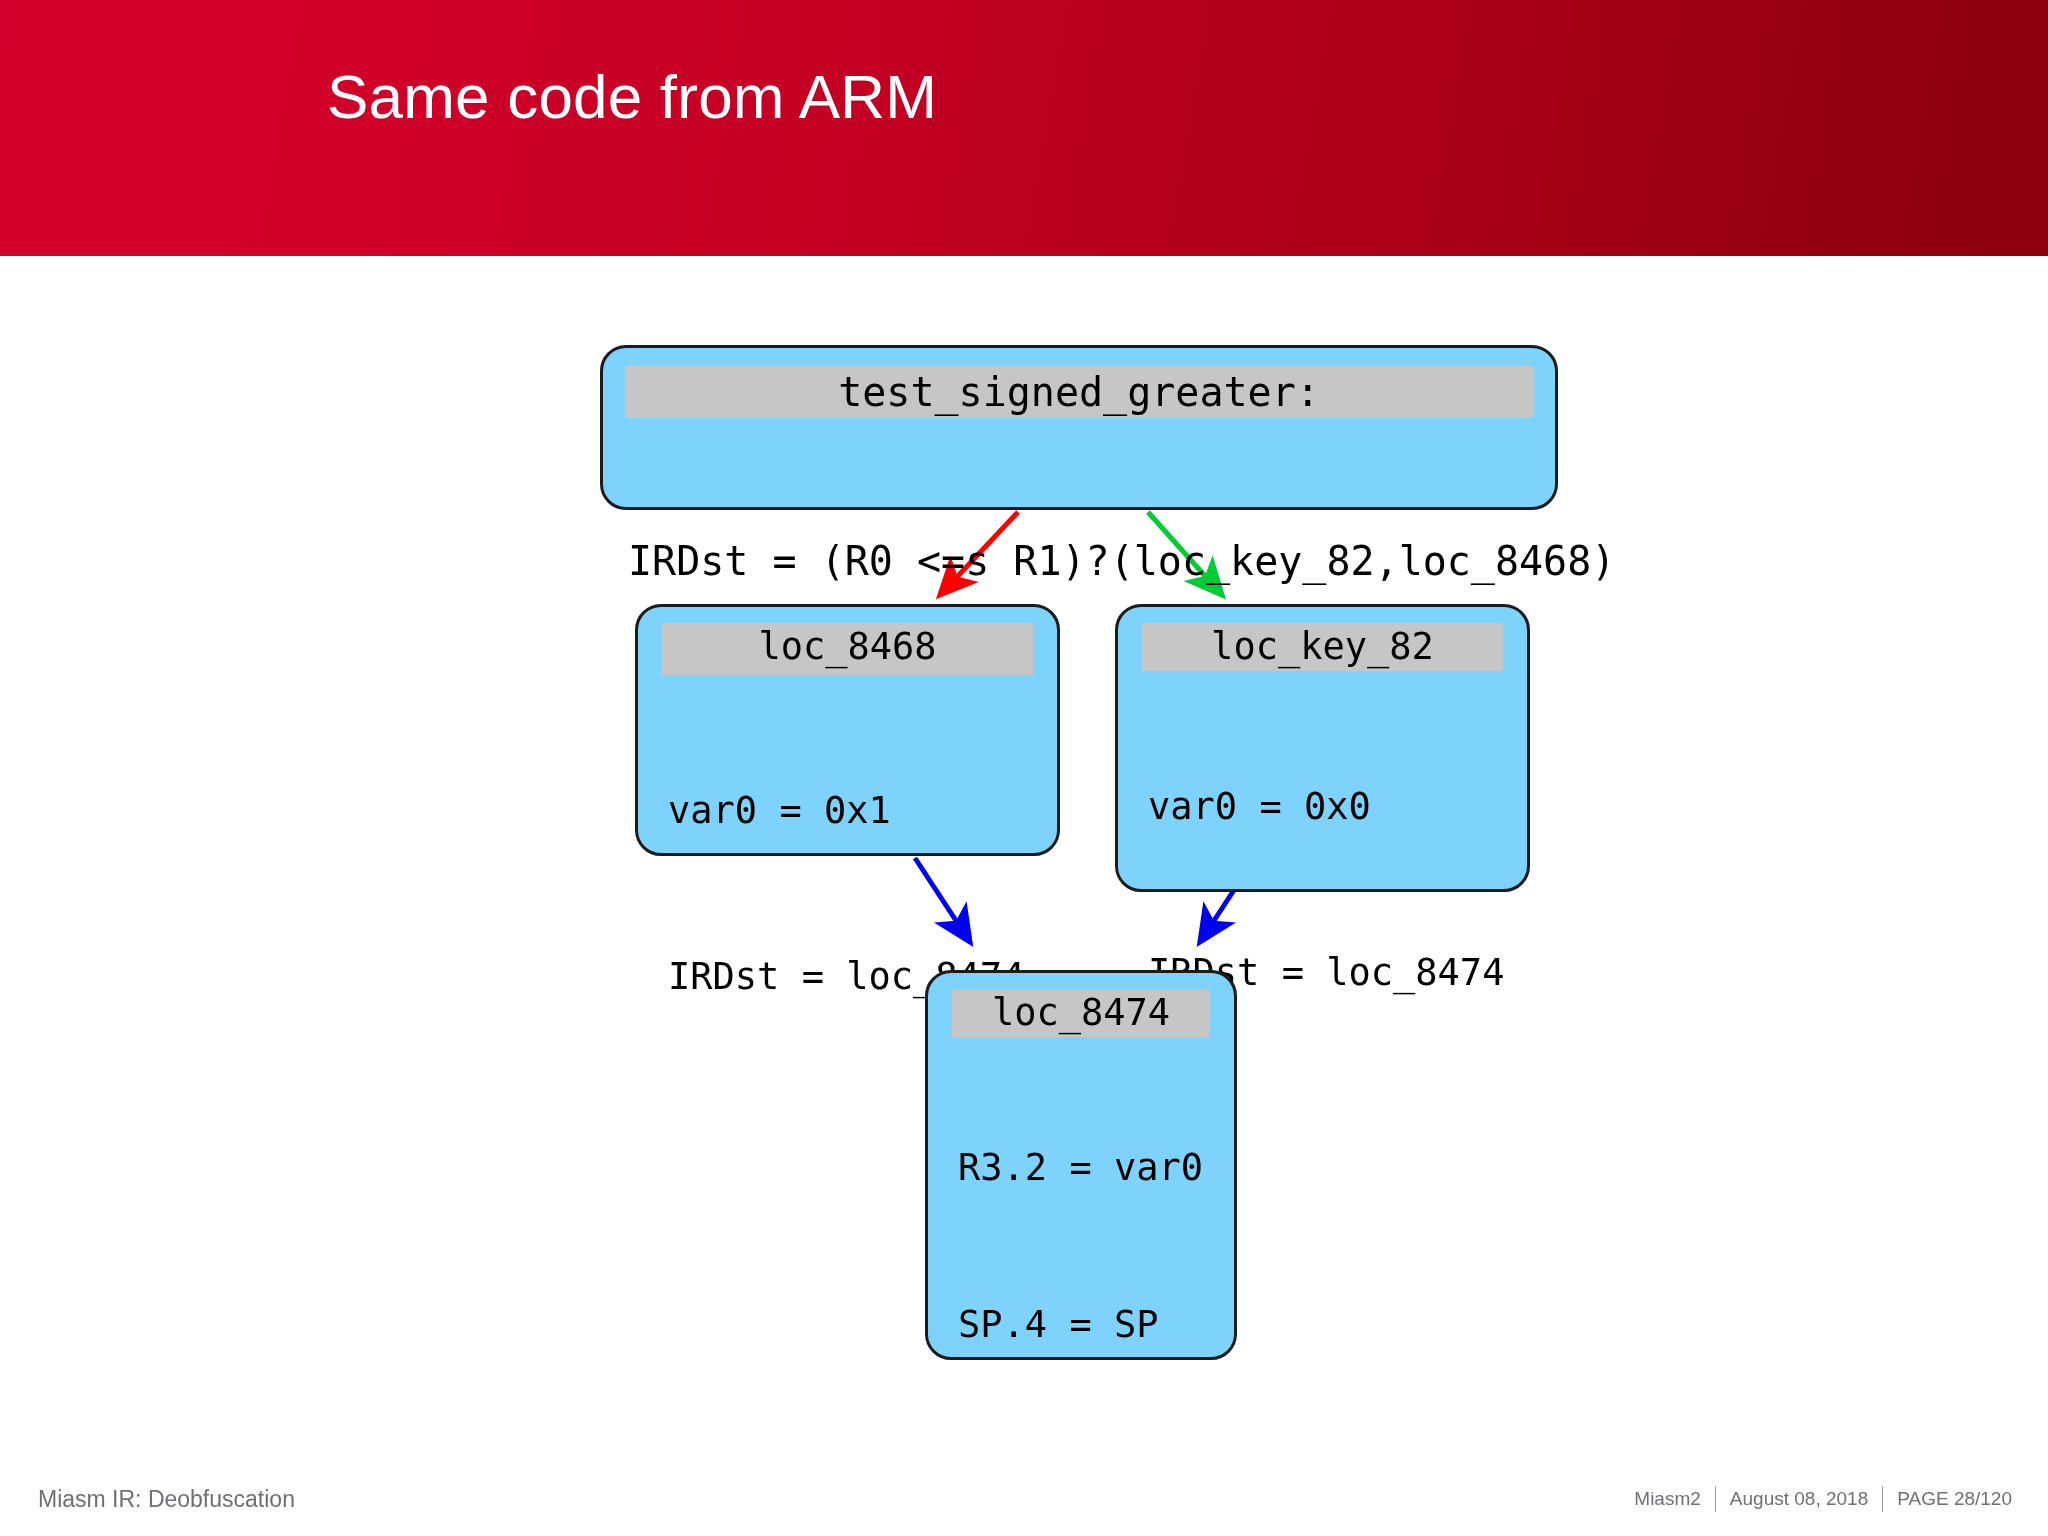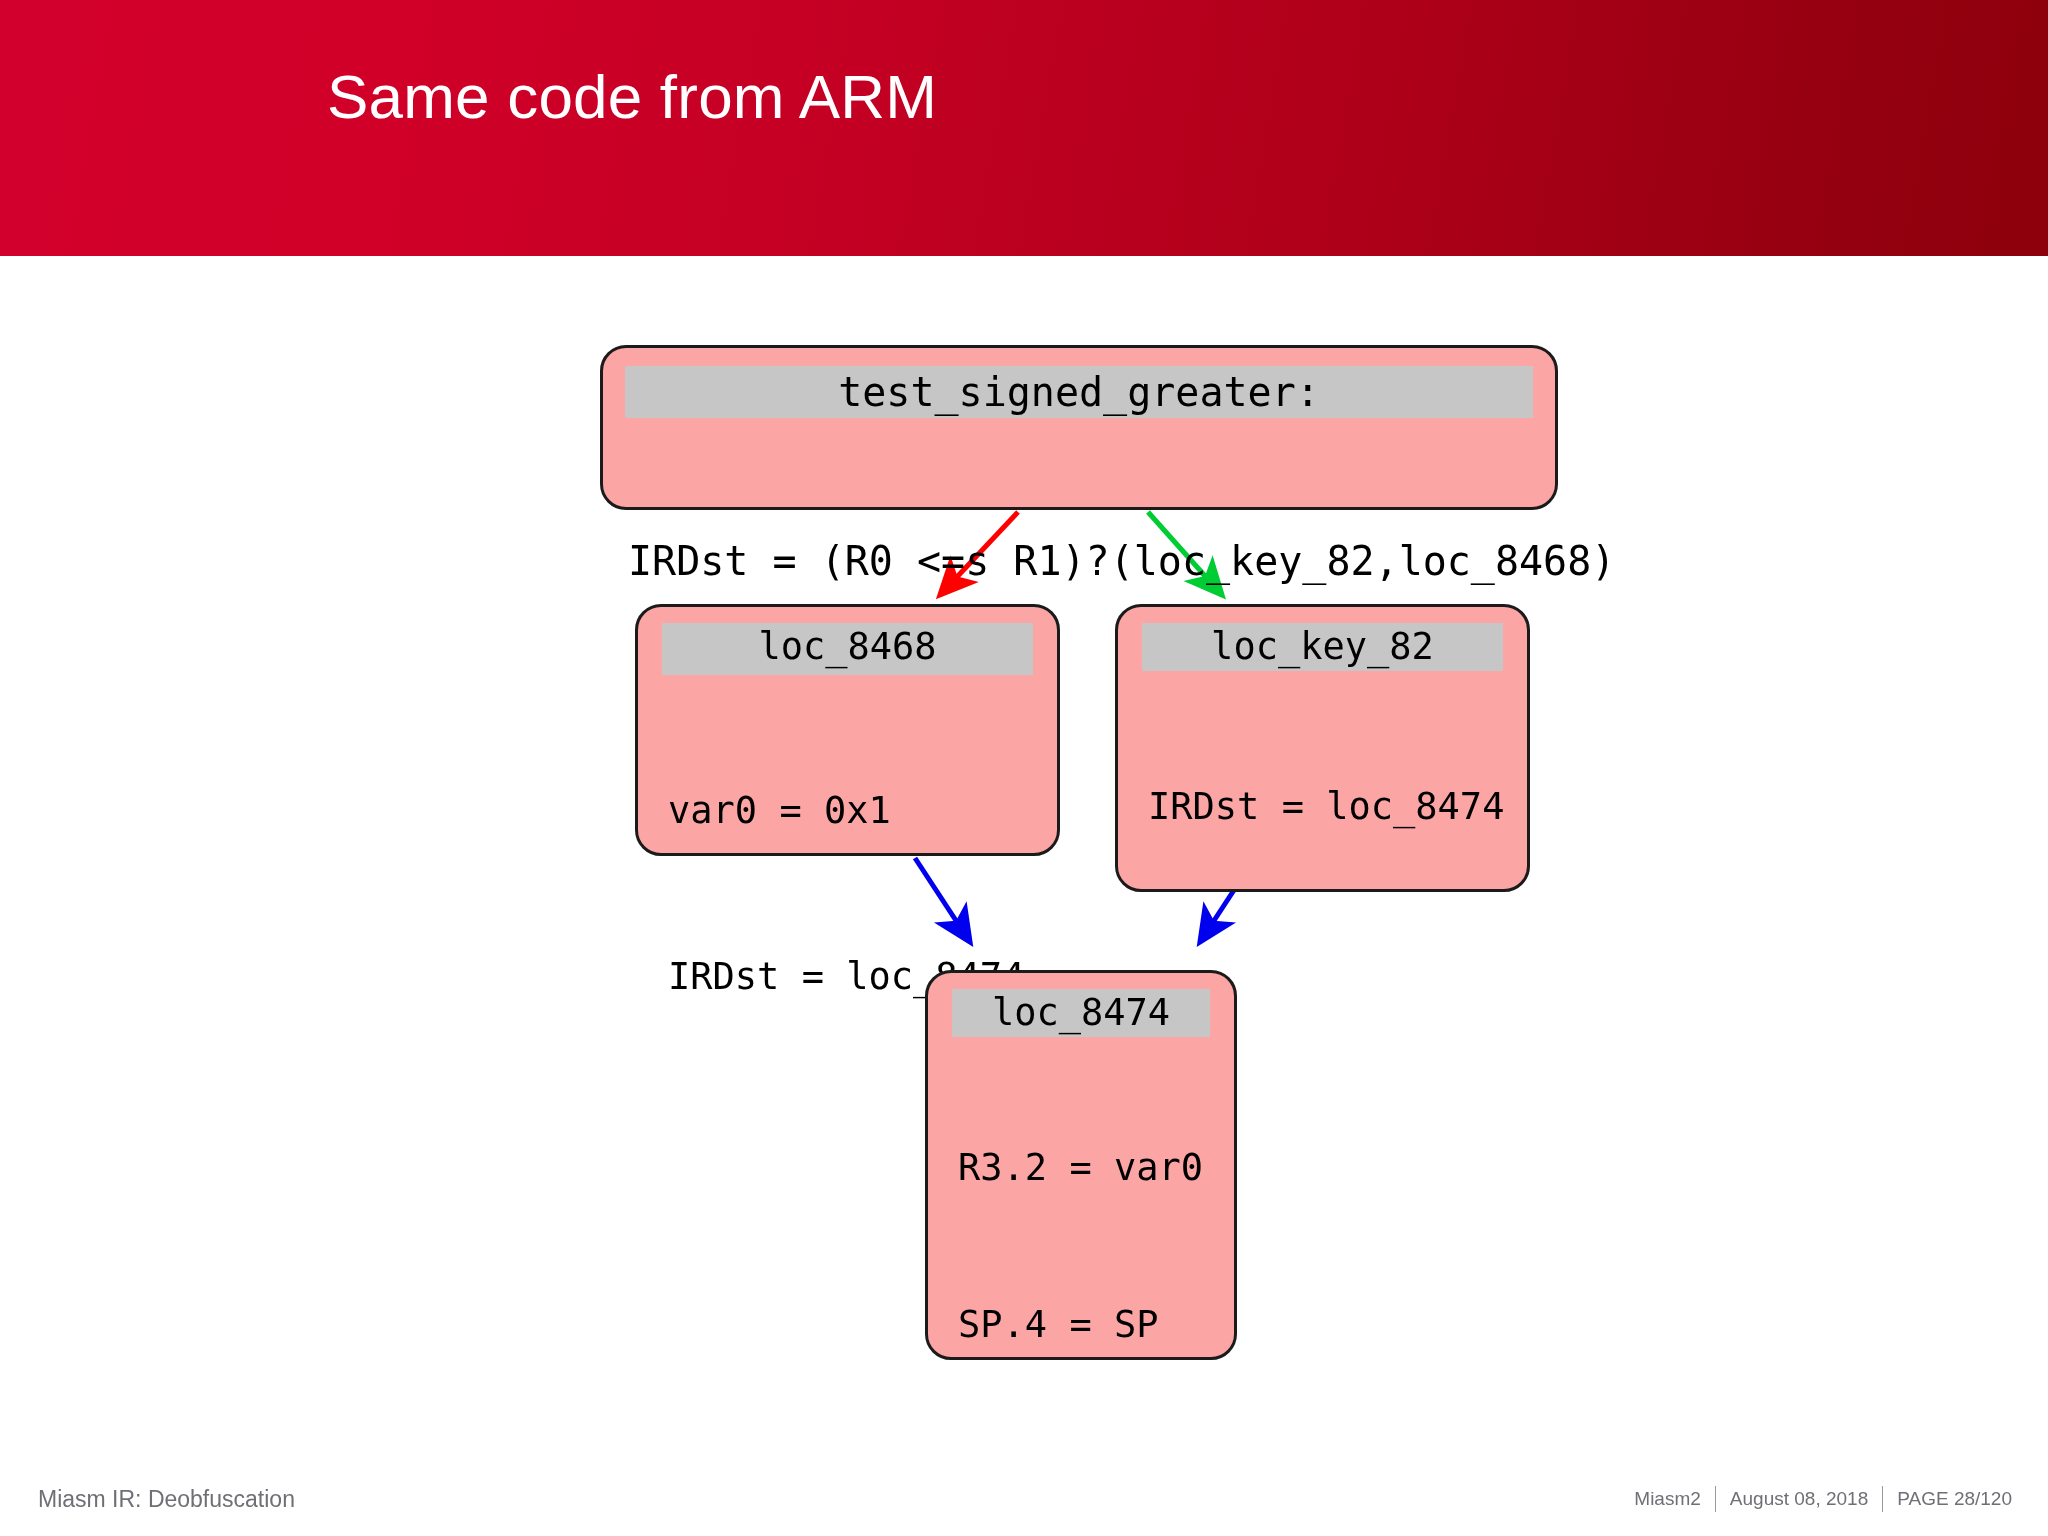--- a/index.html
+++ b/index.html
@@ -49,21 +49,21 @@
     left: 0;
     top: 0;
     width: 2048px;
     height: 1324px;
   }
 
   
   .node {
     position: absolute;
     box-sizing: border-box;
-    background: #fca5a5;
+    background: #7dd3fc;
     border: 3px solid #1b1b1b;
     border-radius: 26px;
     z-index: 2;
   }
   .node-title {
     background: #c6c6c6;
     color: #000000;
     font-family: "DejaVu Sans Mono", "Liberation Mono", monospace;
     text-align: center;
     white-space: nowrap;
@@ -225,20 +225,21 @@
     <div class="node-title">loc_8468</div>
     <div class="node-body">
       <div class="node-line">var0 = 0x1</div>
       <div class="node-line">IRDst = loc_8474</div>
     </div>
   </div>
 
   <div class="node" id="node-right">
     <div class="node-title">loc_key_82</div>
     <div class="node-body">
+      <div class="node-line">var0 = 0x0</div>
       <div class="node-line">IRDst = loc_8474</div>
     </div>
   </div>
 
   <div class="node" id="node-join">
     <div class="node-title">loc_8474</div>
     <div class="node-body">
       <div class="node-line">R3.2 = var0</div>
       <div class="node-line tight">SP.4 = SP</div>
       

